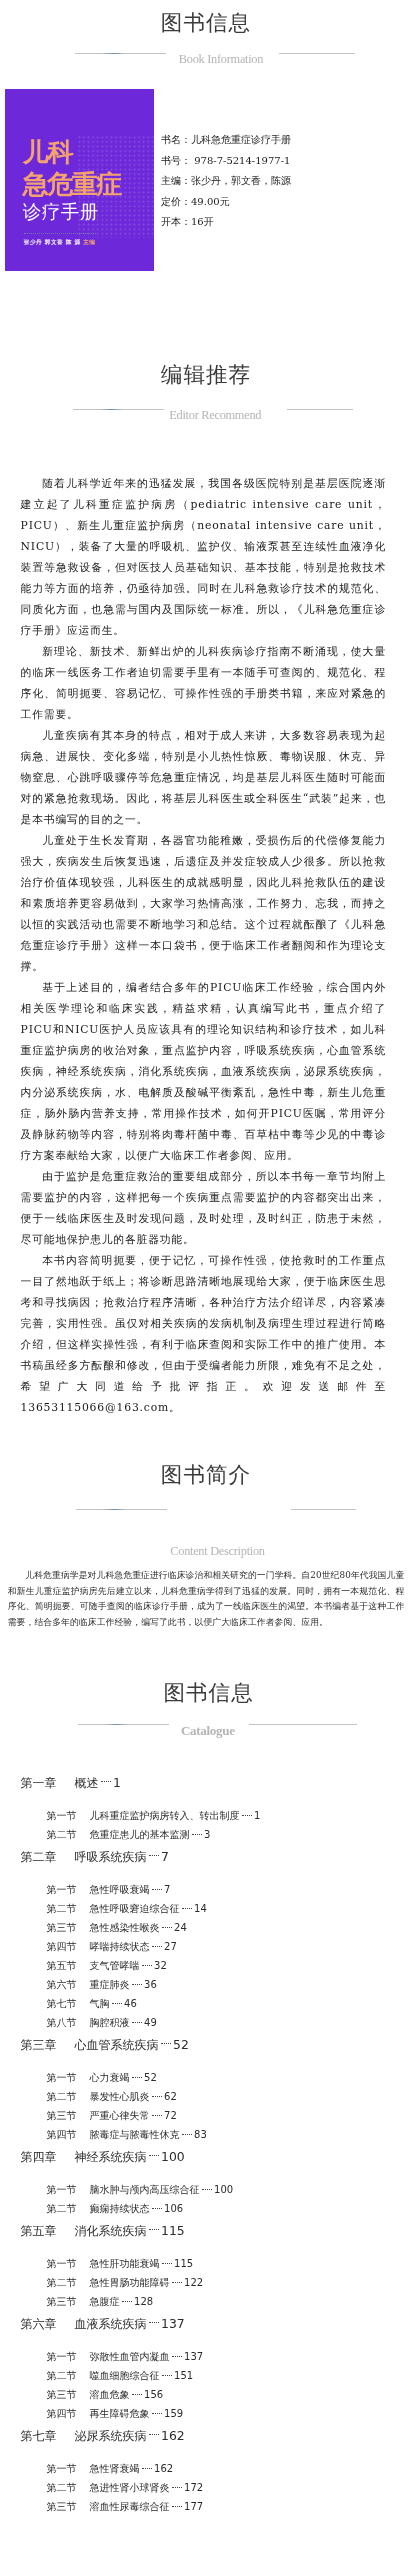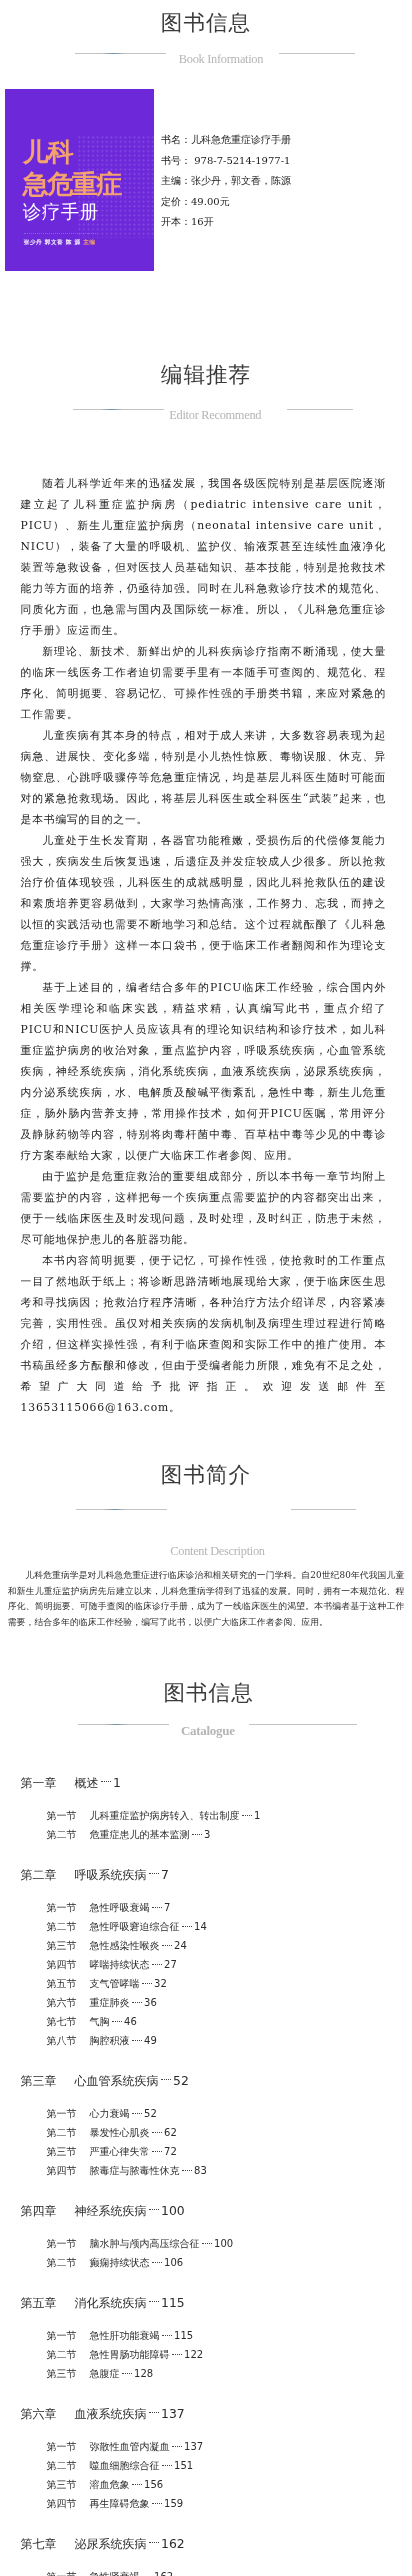--- a/index.html
+++ b/index.html
@@ -79,21 +79,21 @@
     font-size: 8.8px; line-height: 15.5px; color: #2a2a2a; text-indent: 2em; text-align: justify;
     letter-spacing: 0.1px;
   }
 
   
   .toc { padding: 0 26px 0 20.6px; }
   .toc .ch, .toc .sec {
     display: flex; align-items: baseline; font-family: "DejaVu Sans", "Liberation Sans", sans-serif;
     color: #2b2b2b; white-space: nowrap;
   }
-  .toc .ch { font-size: 12px; height: 21.6px; line-height: 21.6px; margin-top: 20px; margin-bottom: 12.4px; }
+  .toc .ch { font-size: 12px; height: 21.6px; line-height: 21.6px; margin-top: 2px; margin-bottom: 12.4px; }
   .toc .sec { font-size: 10px; height: 19px; line-height: 19px; padding-left: 26px; }
   .toc .num { flex: 0 0 auto; }
   .toc .ch .num { width: 54px; }
   .toc .sec .num { width: 43px; }
   .toc .title { flex: 0 0 auto; }
   .toc .leader {
     flex: 1 1 auto; border-bottom: 1px dotted #444; margin: 0 2.1px; position: relative; top: -3.1px;
     min-width: 10.3px;
   }
   .toc .ch .leader { top: -4.6px; border-bottom-width: 1.5px; }

